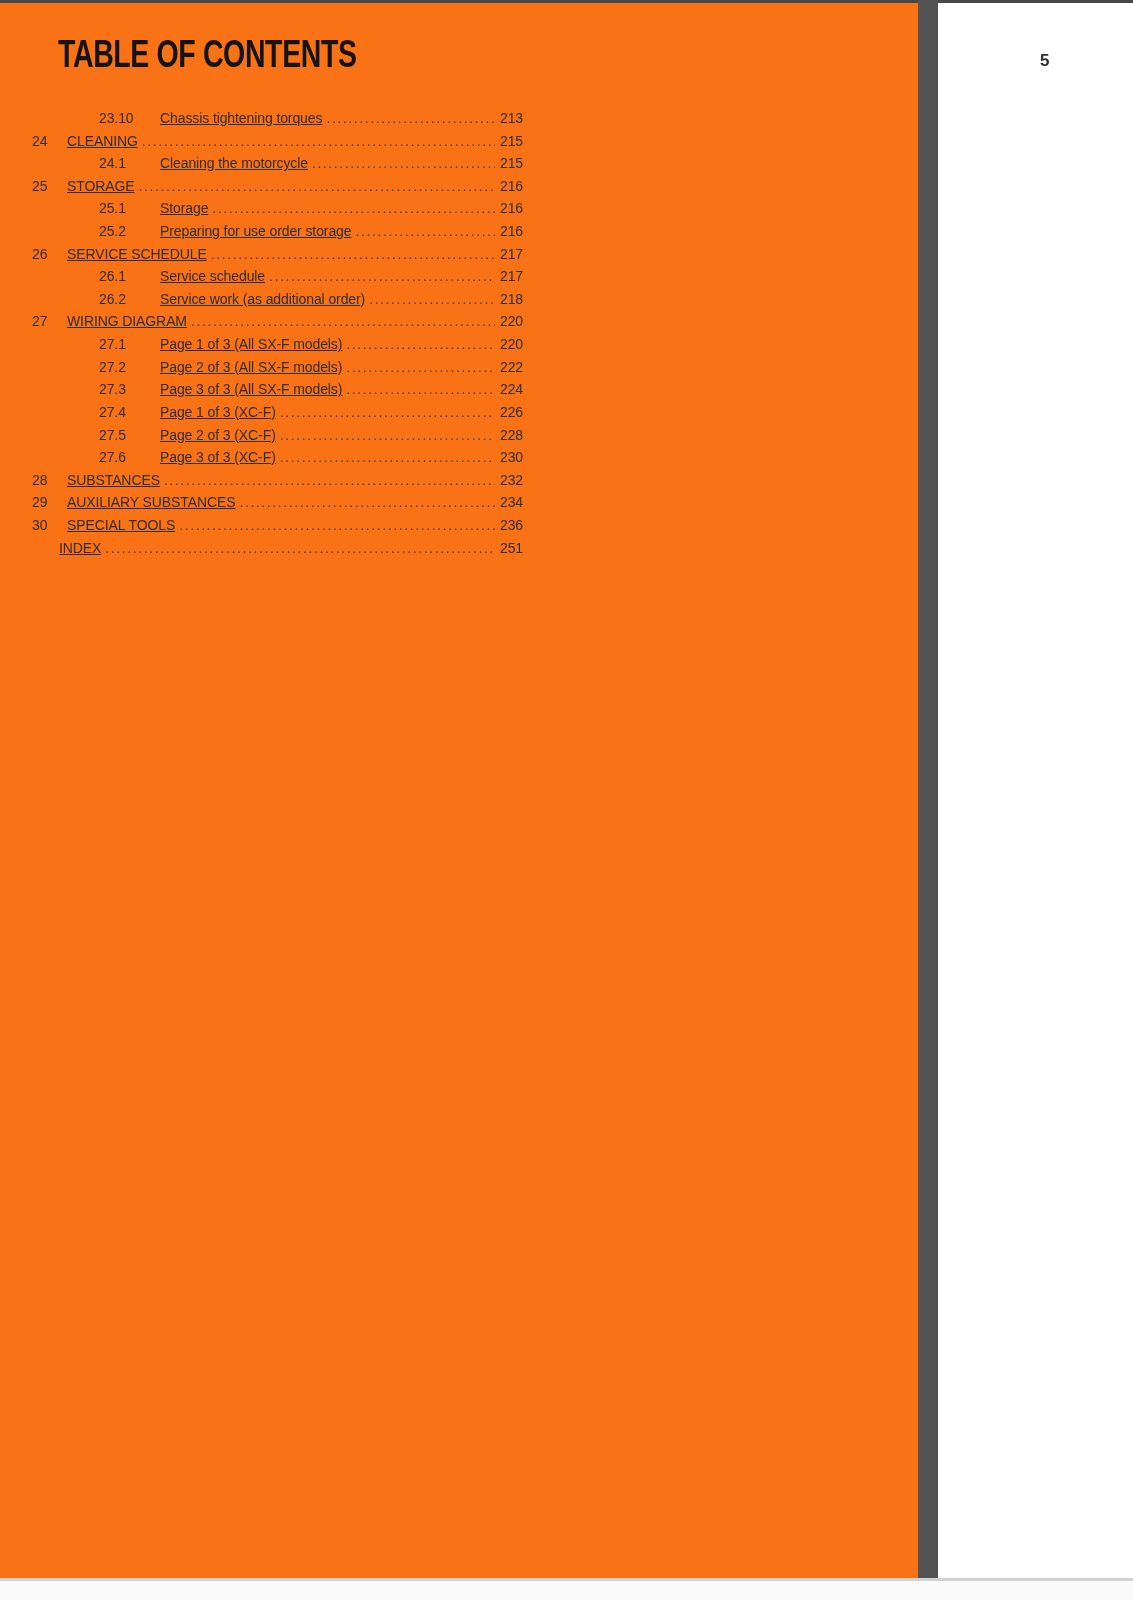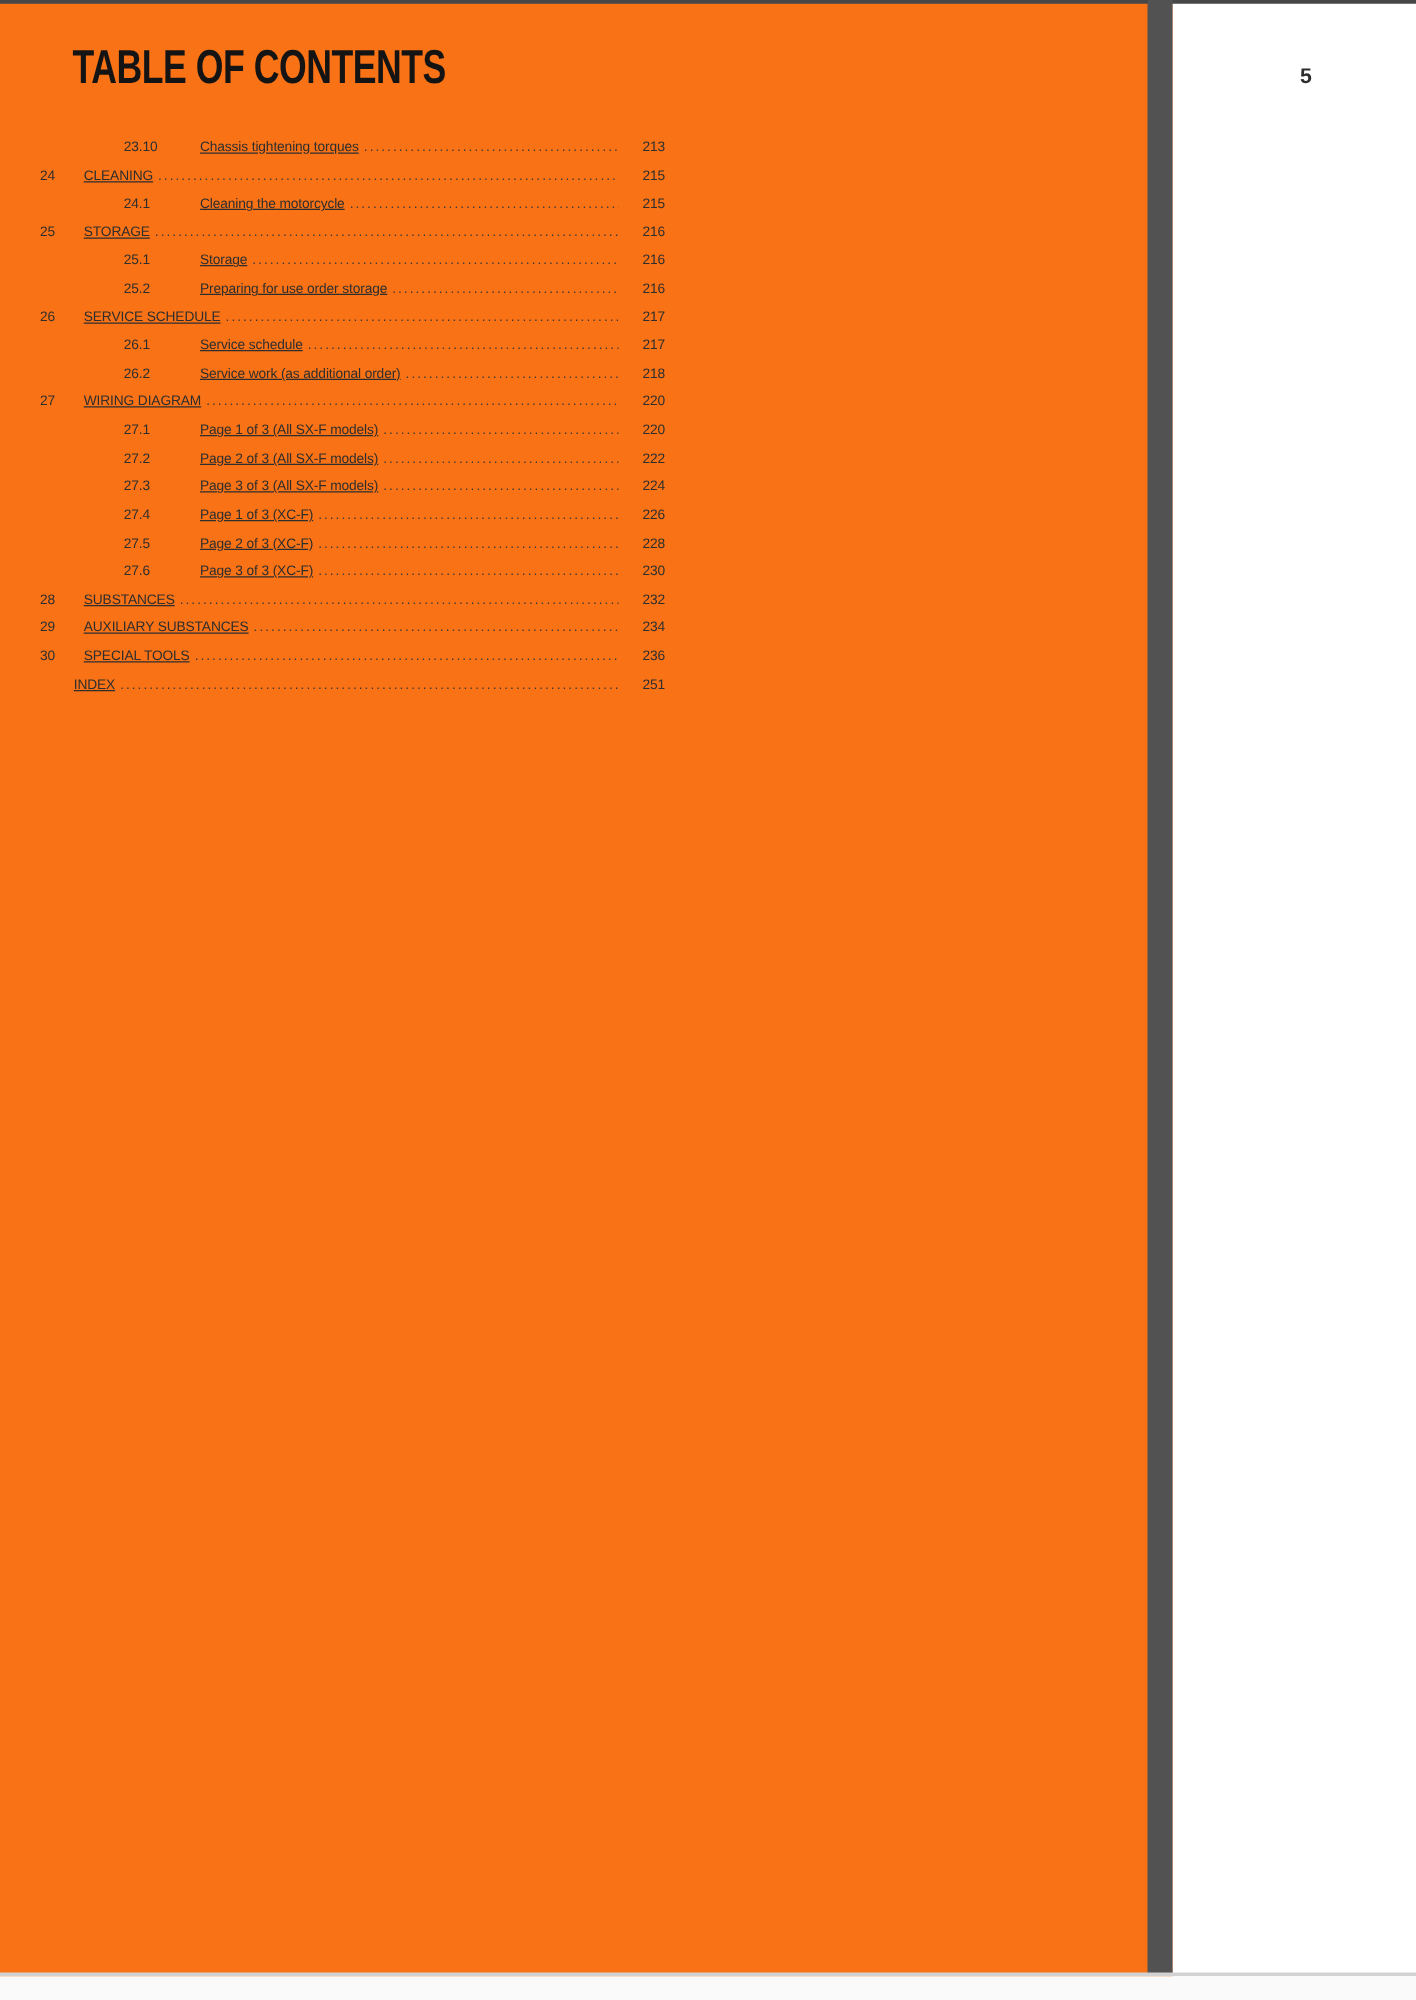--- a/index.html
+++ b/index.html
@@ -63,21 +63,21 @@
     font-weight: bold;
     color: #2e2e2e;
   }
   
   .toc-list {
     position: absolute;
     left: 0;
     top: 107px;
     width: 532px;
     color: #2e2e2e;
-    font-size: 11px;
+    font-size: 14px;
     letter-spacing: -0.1px;
   }
   .toc-row {
     display: flex;
     align-items: baseline;
     height: 22.62px;
     line-height: 22.62px;
     white-space: nowrap;
   }
   .toc-row .num {
@@ -97,21 +97,20 @@
     color: #3a3a3a;
   }
   .toc-row .leader::after {
     content: "......................................................................................................................................................................";
     letter-spacing: 1.6px;
   }
   .toc-row .pgnum {
     flex: 0 0 32px;
     width: 32px;
     padding-left: 5px;
-    text-align: right;
   }
 </style>
 </head>
 <body>
 
 <div class="stage">
 
   <div class="top-border"></div>
   <div class="right-border"></div>
   <div class="bottom-divider"></div>

